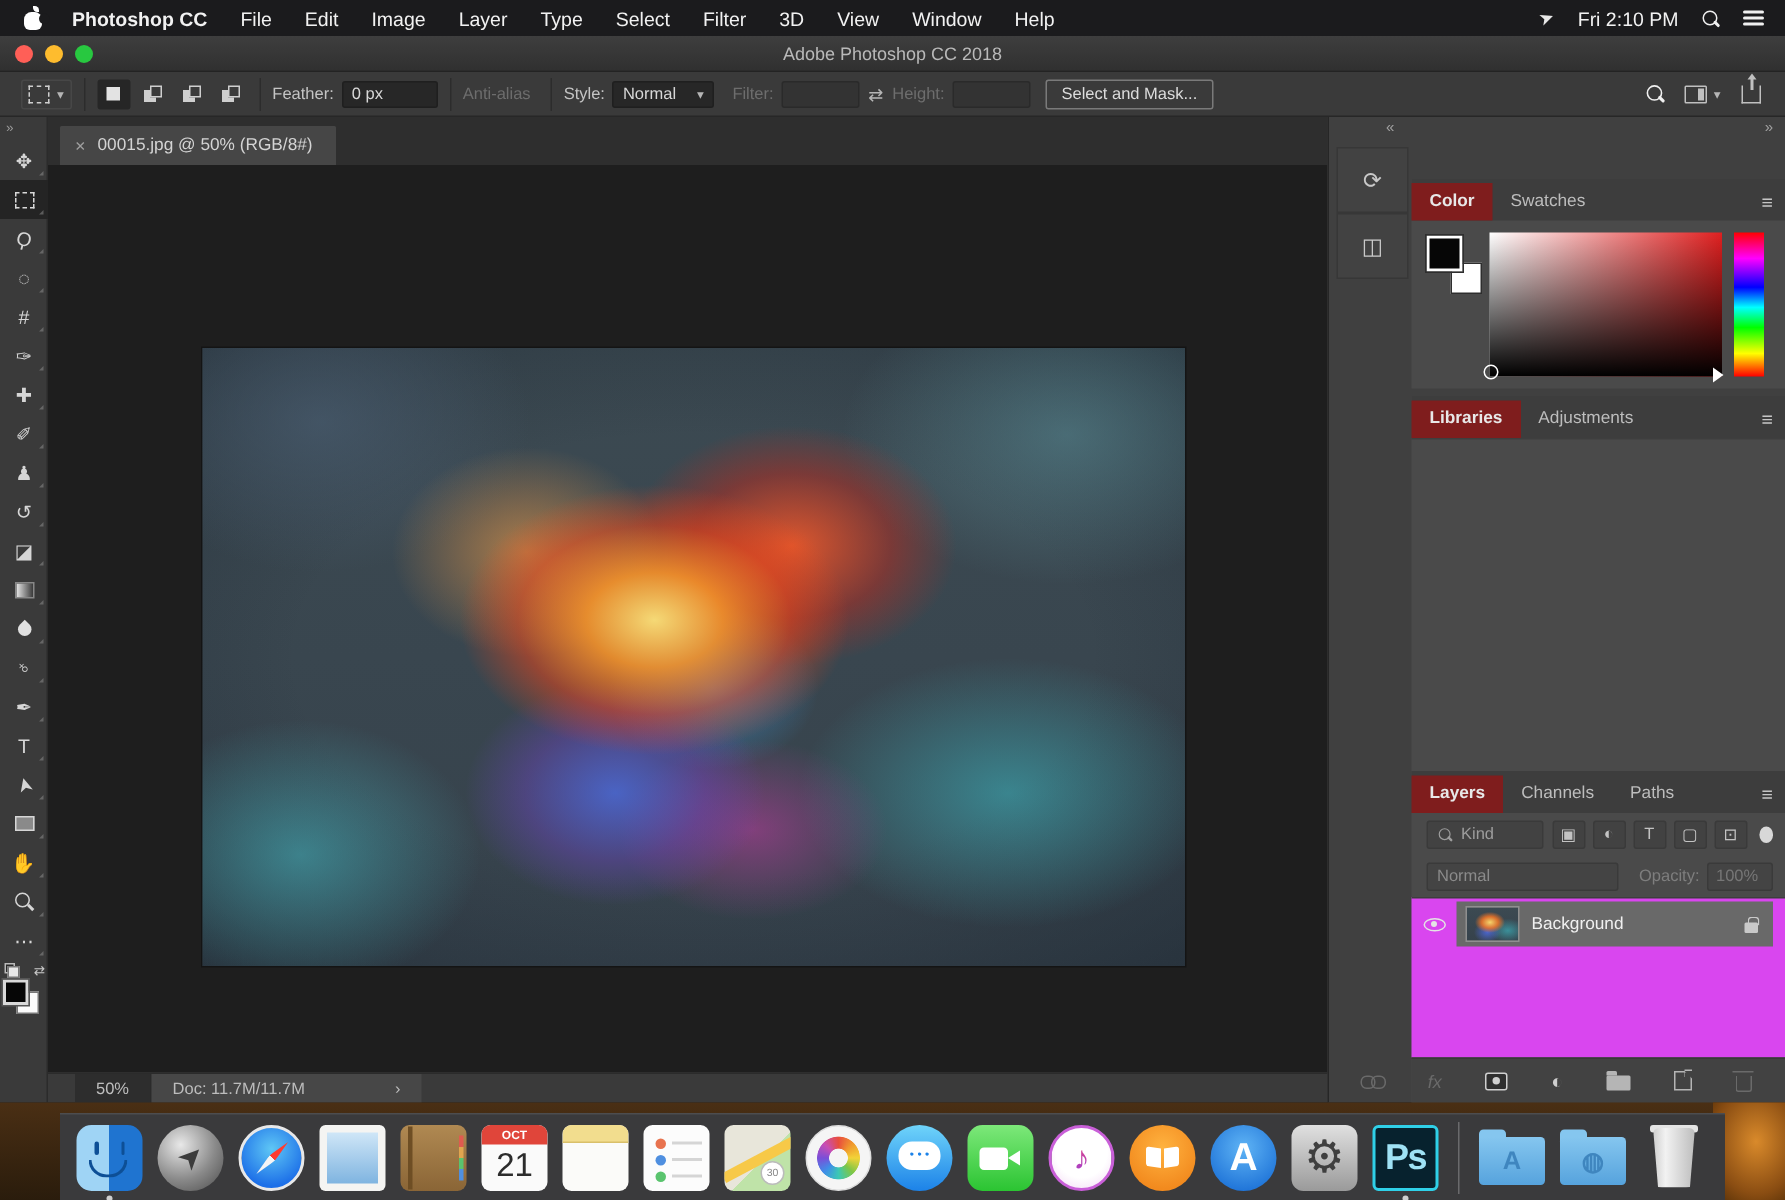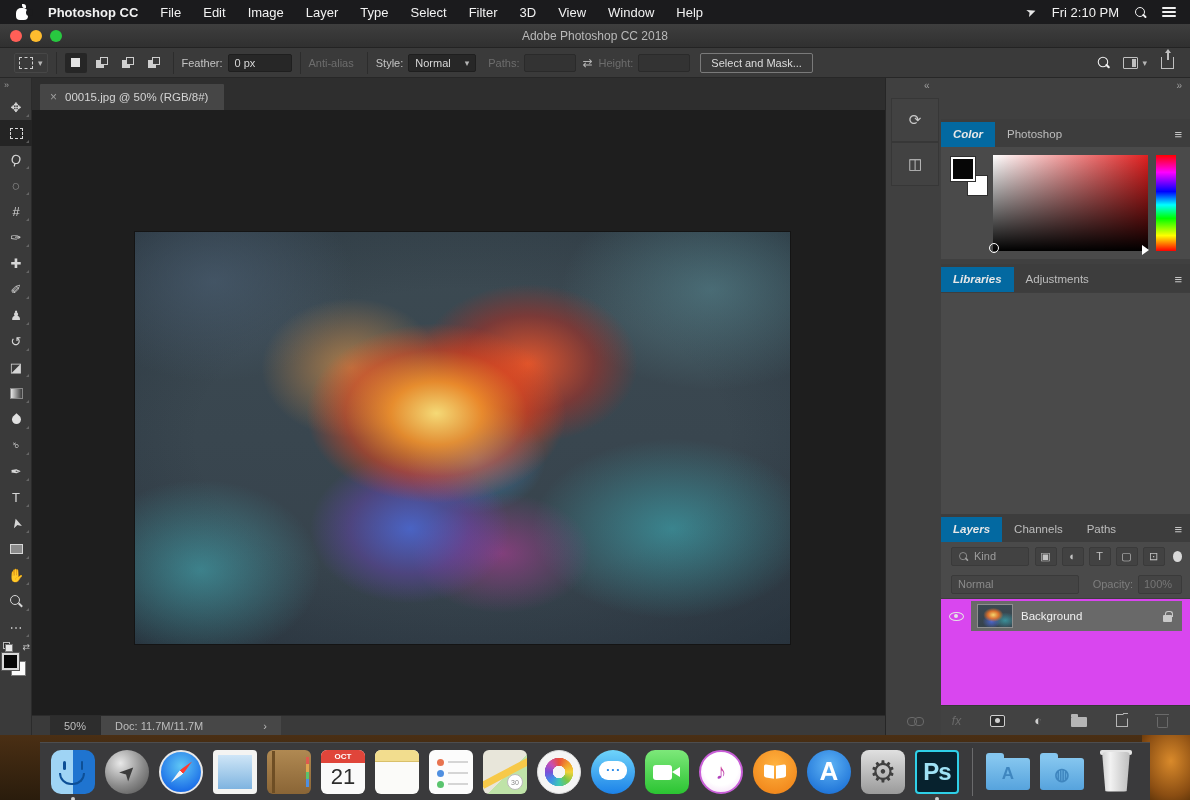--- a/index.html
+++ b/index.html
@@ -116,21 +116,21 @@
   
   .panelarea { position:absolute; right:0; top:54px; bottom:0; width:305px; background:#404040; border-left:1px solid #262626; color:#cfcfcf; }
   .collapse-row { position:absolute; top:2px; left:0; right:0; height:14px; font-size:10px; color:#9f9f9f; }
   .collapse-row .cl { position:absolute; left:38px; }
   .collapse-row .cr { position:absolute; right:8px; }
   .iconstrip { position:absolute; left:5px; top:20px; width:50px; bottom:0; }
   .stripbtn { width:48px; height:44px; background:#424242; border:1px solid #373737; display:flex; align-items:center; justify-content:center; color:#c9c9c9; font-size:15px; }
   .pgroup { position:absolute; left:55px; right:0; background:#4a4a4a; }
   .ptabs { height:28px; background:#3d3d3d; display:flex; align-items:flex-end; font-size:11.5px; position:relative; }
   .ptab { padding:6px 12px 7px; color:#bdbdbd; }
-  .ptab.active { background:#0369a1; color:#e8e8e8; font-weight:bold;font-style:italic; }
+  .ptab.active { background:#7f1d1d; color:#e8e8e8; font-weight:bold; }
   .pmenu { position:absolute; right:8px; top:8px; color:#c5c5c5; font-size:13px; }
 
   .g-color { top:41px; height:140px; }
   .color-body { position:relative; height:112px; }
   .cfg { position:absolute; left:10px; top:10px; width:24px; height:24px; background:#060606; border:2px solid #fff; outline:1px solid #2e2e2e; z-index:2; }
   .cbg { position:absolute; left:26px; top:28px; width:21px; height:21px; background:#fff; border:1px solid #2e2e2e; }
   .satsq { position:absolute; left:52px; top:8px; right:42px; height:96px;
     background:linear-gradient(to top, #000, rgba(0,0,0,0)), linear-gradient(to right, #fff, #e02020); }
   .satmark { position:absolute; left:48px; top:96px; width:10px; height:10px; border:1.5px solid #fff; border-radius:50%; }
   .huestrip { position:absolute; right:14px; top:8px; width:20px; height:96px;
@@ -341,21 +341,21 @@
       <span class="ob-label">Feather:</span>
       <span class="ob-input" style="width:64px">0 px</span>
       <span class="ob-sep"></span>
       <span class="ob-label dis">Anti-alias</span>
       <span class="ob-sep"></span>
       <span class="ob-label">Style:</span>
       <span class="ob-select">
         <span>Normal</span>
         <span class="chev">▾</span>
       </span>
-      <span class="ob-label dis" style="margin-left:12px">Paths:</span>
+      <span class="ob-label dis" style="margin-left:12px">Filter:</span>
       <span class="ob-input dis" style="width:52px"></span>
       <span class="swap-ic">⇄</span>
       <span class="ob-label dis">Height:</span>
       <span class="ob-input dis" style="width:52px"></span>
       <span class="btn-mask">Select and Mask...</span>
       <div class="ob-right">
         <span class="mag" style="transform:scale(1.05)"></span>
         <span style="display:flex;align-items:center;gap:4px">
           <span class="ws-ic"></span>
           <span class="chev">▾</span>
@@ -464,21 +464,21 @@
         <span class="cr">»</span>
       </div>
       <div class="iconstrip">
         <div class="stripbtn">⟳</div>
         <div class="stripbtn">◫</div>
       </div>
 
       <div class="pgroup g-color">
         <div class="ptabs">
           <span class="ptab active">Color</span>
-          <span class="ptab">Photoshop</span>
+          <span class="ptab">Swatches</span>
           <span class="pmenu">≡</span>
         </div>
         <div class="color-body">
           <span class="cfg"></span>
           <span class="cbg"></span>
           <div class="satsq"></div>
           <span class="satmark"></span>
           <div class="huestrip"></div>
           <span class="huemark"></span>
         </div>

